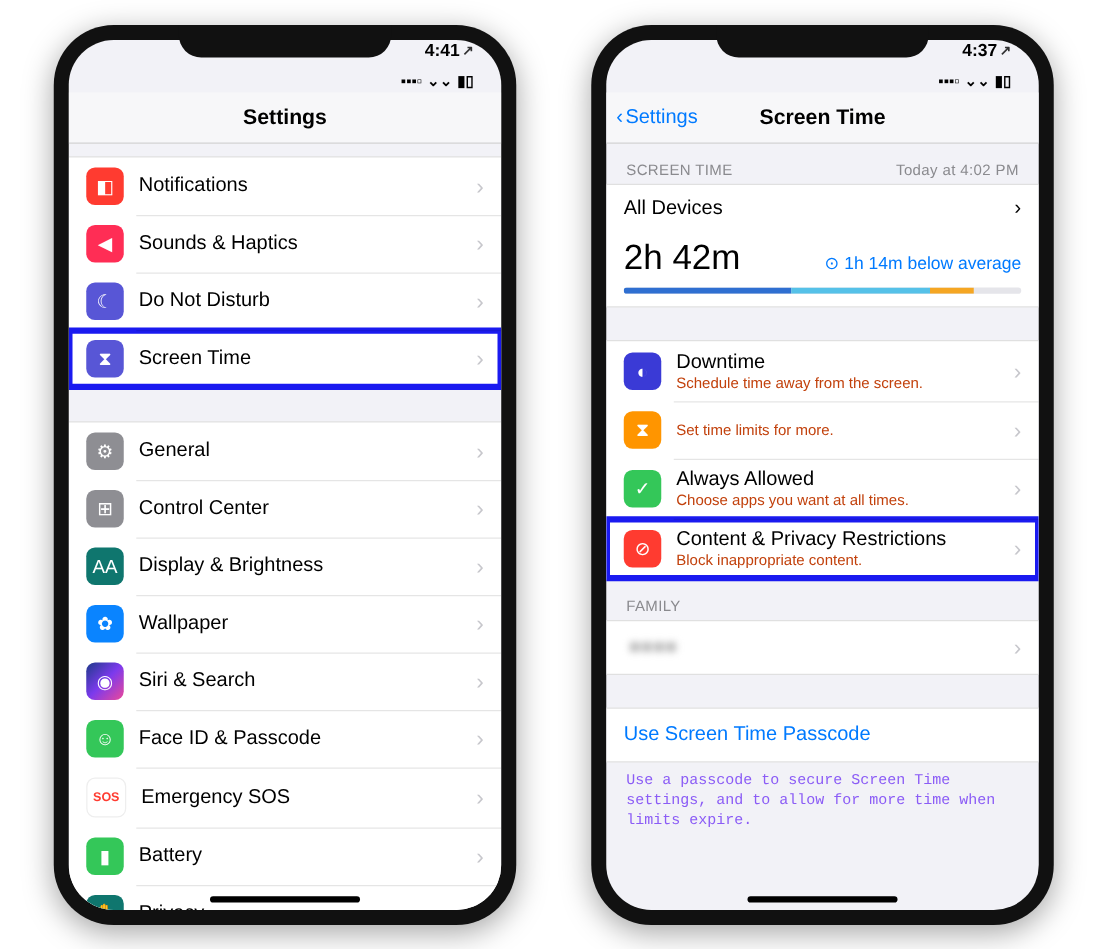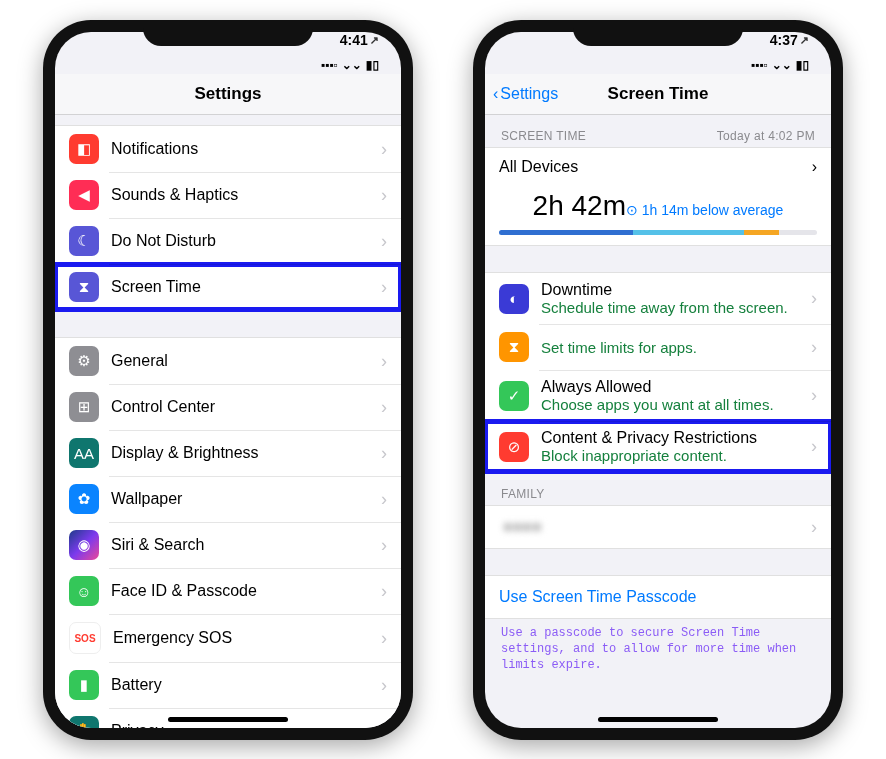--- a/index.html
+++ b/index.html
@@ -128,21 +128,21 @@
     margin-right:12px;
     display:flex;
     align-items:center;
     justify-content:center;
     color:#fff;
     font-size:15px;
     flex-shrink:0;
   }
   .row .labels { flex:1; min-width:0; }
   .row .label { font-size:16px; color:#000; }
-  .row .sub   { font-size:15px; color:#15803d; }
+  .row .sub   { font-size:12px; color:#c2410c; }
   .row .chev  { color:#c7c7cc; font-size:18px; margin-left:6px; }
 
   .highlight {
     outline: 5px solid #1a1af0;
     outline-offset: -3px;
     z-index: 10;
   }
 
   .gap { height: 26px; }
 
@@ -154,21 +154,21 @@
   .summary-top {
     padding:10px 14px;
     display:flex;
     justify-content:space-between;
     align-items:center;
     font-size:16px;
   }
   .summary-main {
     padding: 4px 14px 10px 14px;
   }
-  .summary-row1 { display:flex; align-items:baseline; justify-content:center; }
+  .summary-row1 { display:flex; align-items:baseline; justify-content:space-between; }
   .big-time { font-size:28px; font-weight:400; }
   .avg { color:#007aff; font-size:14px; display:flex; align-items:center; gap:4px;}
   .bar {
     height:5px;
     width:100%;
     display:flex;
     margin-top:8px;
     border-radius:3px;
     overflow:hidden;
     background:#e5e5ea;
@@ -417,21 +417,21 @@
             <div class="icon ic-downtime">◐</div>
             <div class="labels">
               <div class="label">Downtime</div>
               <div class="sub">Schedule time away from the screen.</div>
             </div>
             <span class="chev">›</span>
           </div>
           <div class="row">
             <div class="icon ic-orange">⧗</div>
             <div class="labels">
-              <div class="sub">Set time limits for apps.</div>
+              <div class="sub">Set time limits for more.</div>
             </div>
             <span class="chev">›</span>
           </div>
           <div class="row">
             <div class="icon ic-green">✓</div>
             <div class="labels">
               <div class="label">Always Allowed</div>
               <div class="sub">Choose apps you want at all times.</div>
             </div>
             <span class="chev">›</span>

